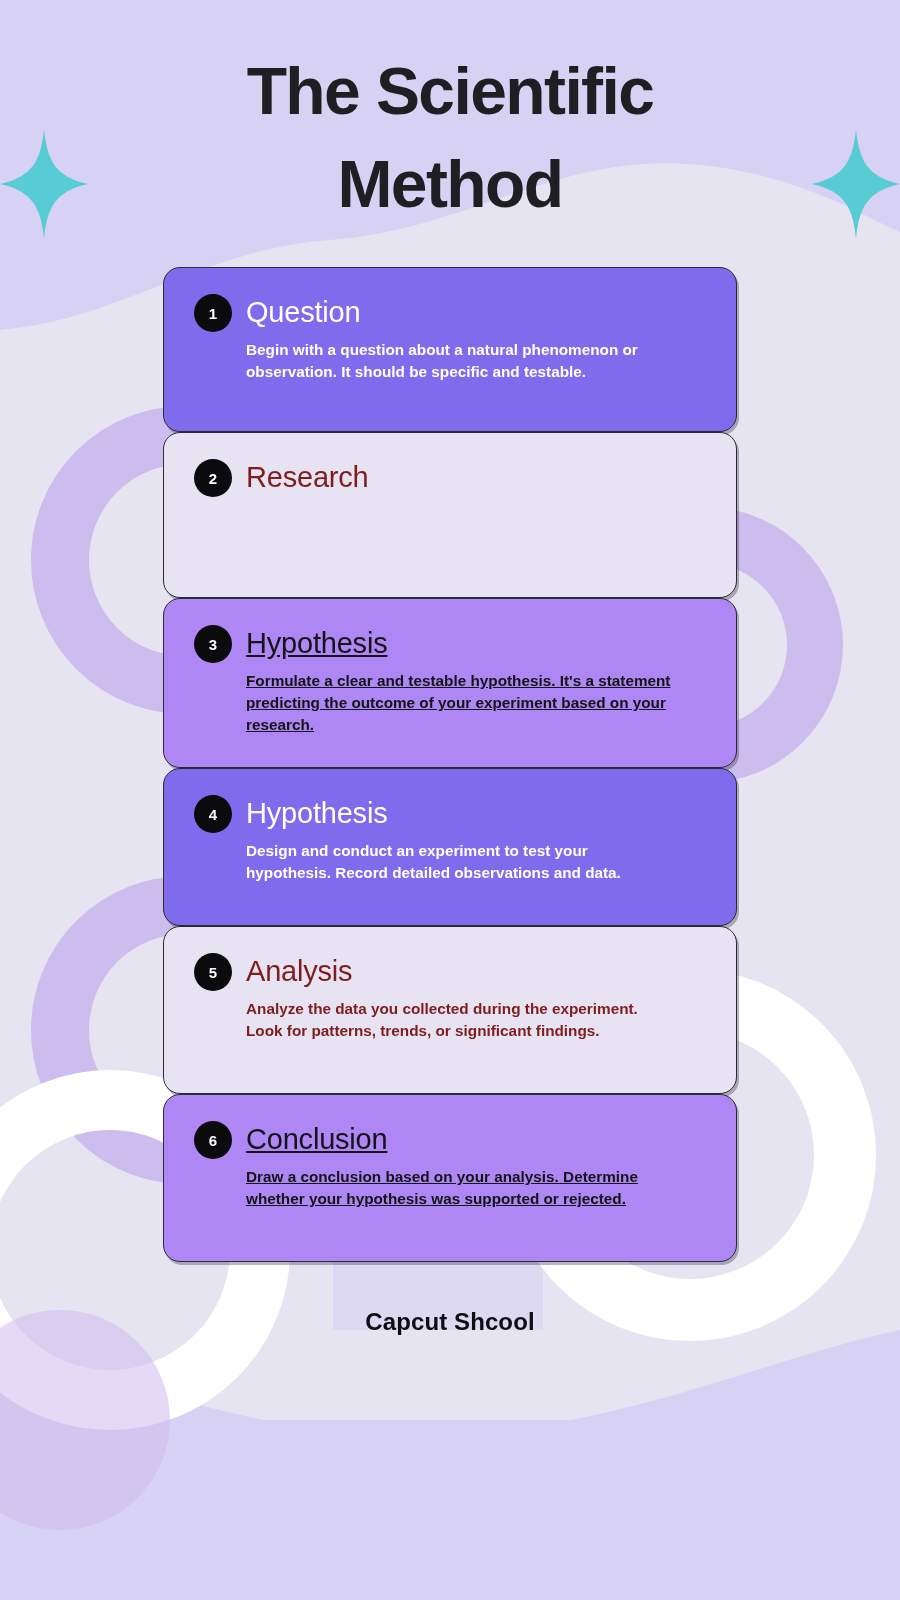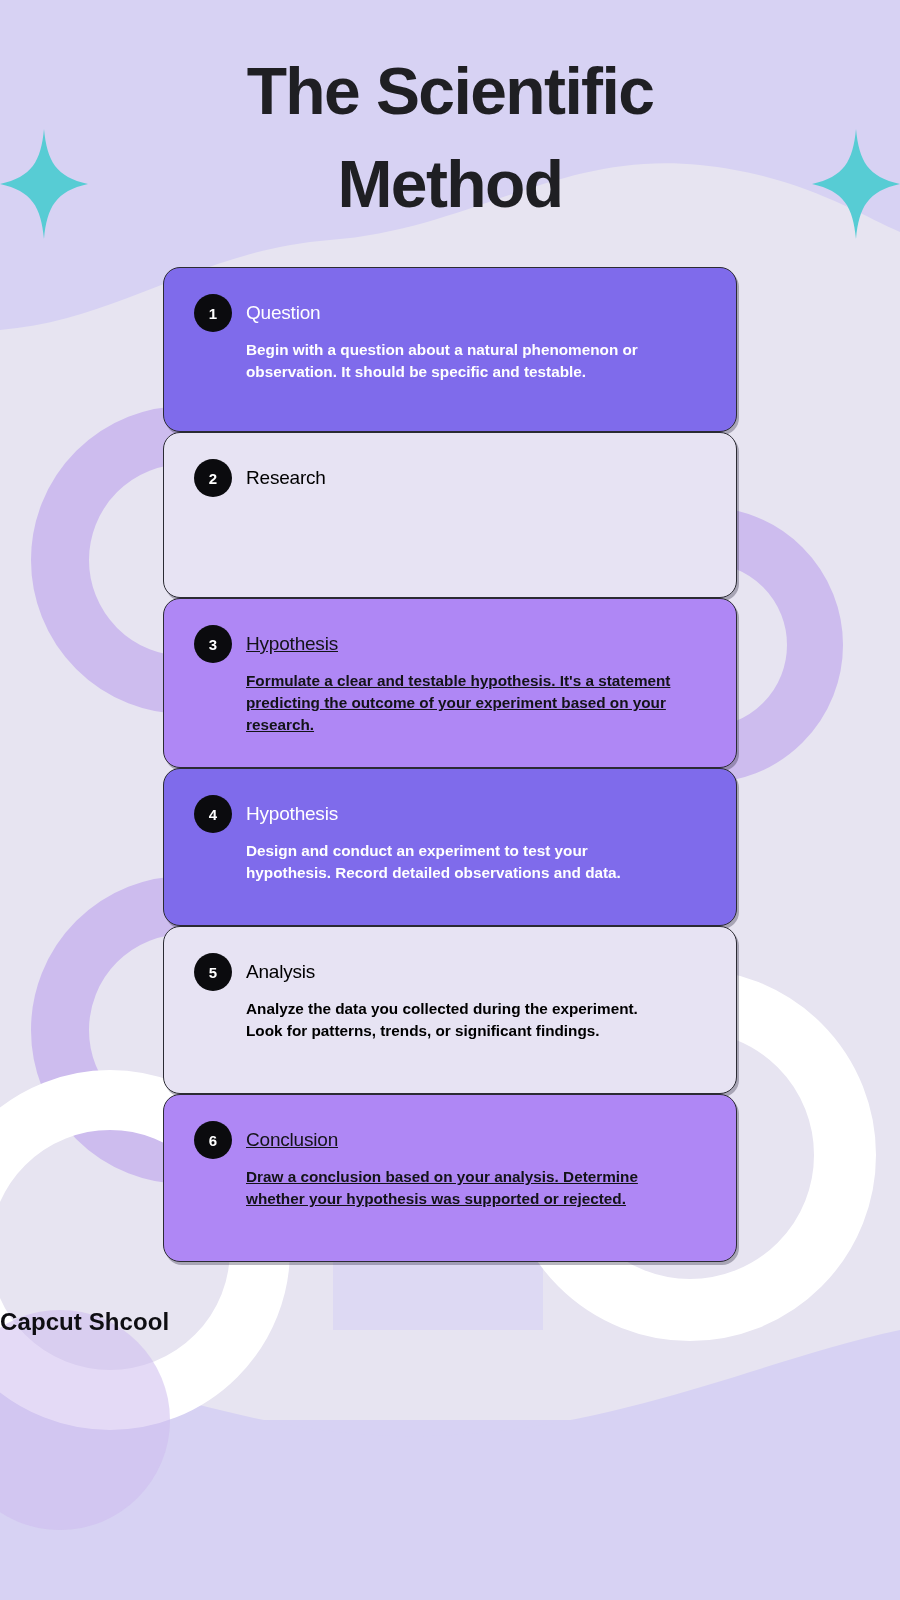--- a/index.html
+++ b/index.html
@@ -106,21 +106,21 @@
     background: #0B0B0E;
     color: #FFFFFF;
     display: flex;
     align-items: center;
     justify-content: center;
     font-size: 15px;
     font-weight: 700;
     line-height: 1;
   }
   .card-title {
-    font-size: 19px;
+    font-size: 29px;
     font-weight: 400;
     letter-spacing: -0.2px;
     line-height: 1.1;
   }
   .card-body {
     margin-left: 52px;
     margin-top: 7px;
     font-size: 15.3px;
     font-weight: 700;
     line-height: 1.42;
@@ -128,38 +128,39 @@
   }
 
   
   .card.theme-deep { background: #7F6BEB; }
   .card.theme-deep .card-title,
   .card.theme-deep .card-body { color: #FFFFFF; }
 
   
   .card.theme-pale { background: #E7E3F3; }
   .card.theme-pale .card-title,
-  .card.theme-pale .card-body { color: #000000; }
+  .card.theme-pale .card-body { color: #7f1d1d; }
 
   
   .card.theme-light { background: #AF87F5; }
   .card.theme-light .card-title,
   .card.theme-light .card-body { color: #131318; text-decoration: underline; }
 
   
   .card-1 { margin-top: 0;   height: 165px; }
   .card-2 { margin-top: 27px; height: 166px; }
   .card-3 { margin-top: 27px; height: 170px; }
   .card-4 { margin-top: 42px; height: 158px; }
   .card-5 { margin-top: 28px; height: 168px; }
   .card-6 { margin-top: 27px; height: 168px; }
 
   
   .footer {
     width: 900px;
+    text-align: center;
     margin-top: 46px;
   }
   .footer-text {
     font-size: 24px;
     font-weight: 700;
     letter-spacing: 0.1px;
     color: #0E0E12;
   }
 </style>
 </head>

